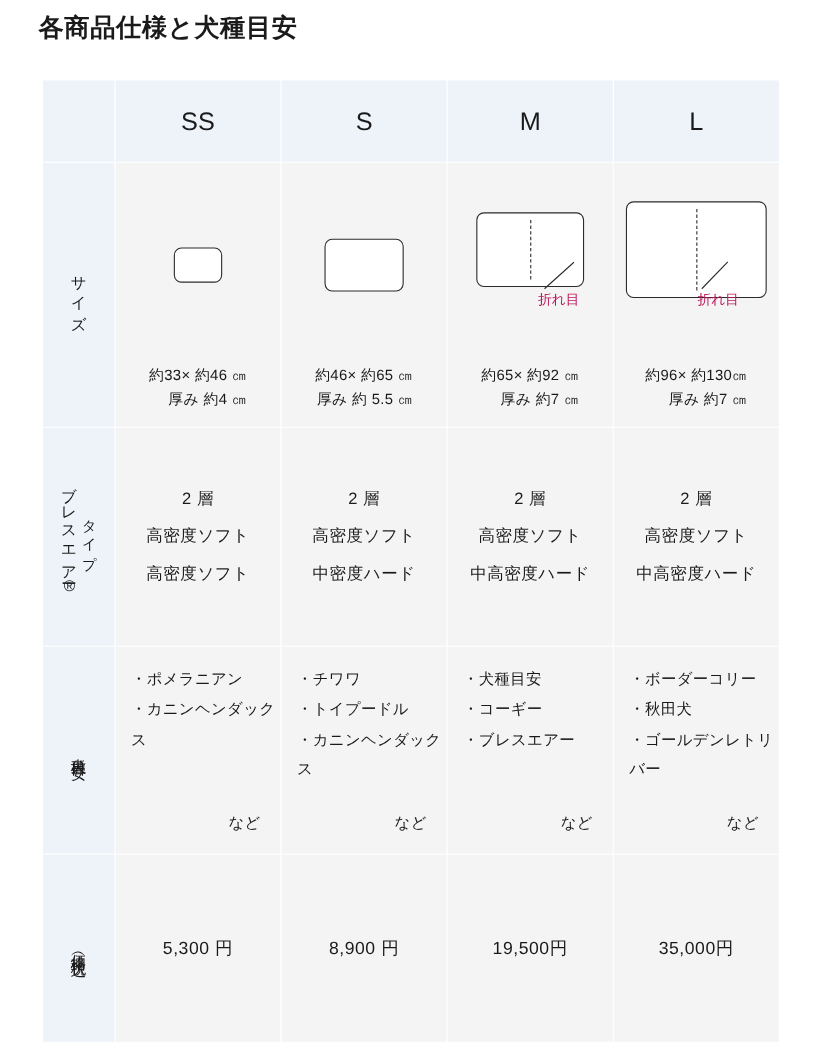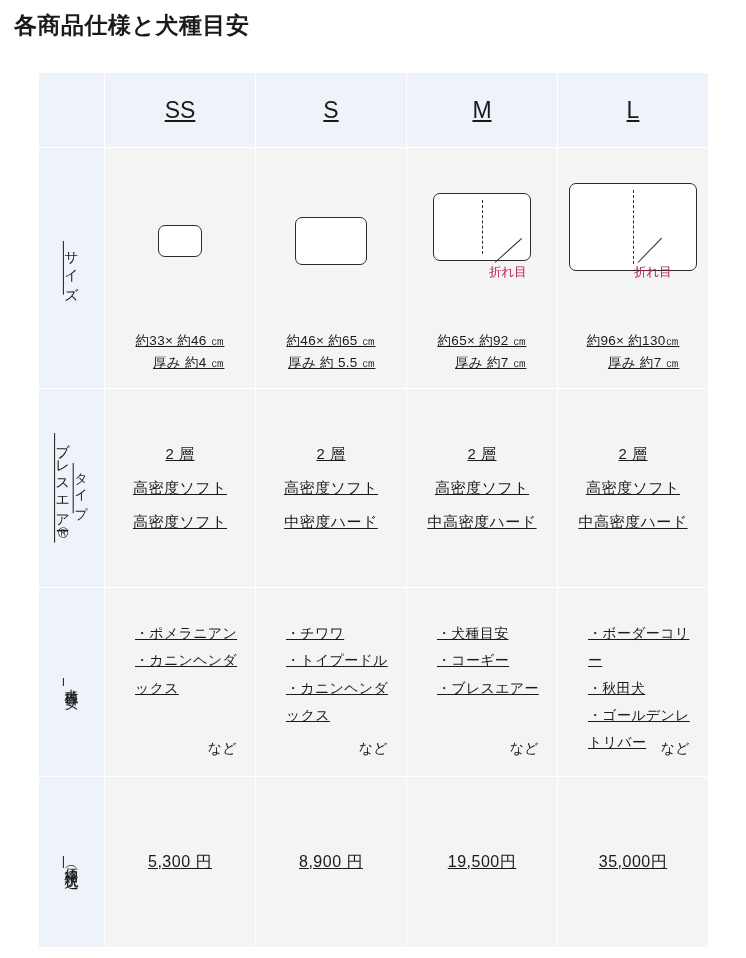--- a/index.html
+++ b/index.html
@@ -15,41 +15,40 @@
     overflow: hidden;
   }
   .page {
     position: relative;
     width: 746px;
     height: 958px;
     box-sizing: border-box;
   }
   .page-title {
     position: absolute;
-    left: 14px;
+    left: 35px;
     top: 10px;
     font-size: 23px;
     font-weight: bold;
     letter-spacing: 0.5px;
     color: #1a1a1a;
   }
   .spec-table {
     position: absolute;
     left: 38px;
     top: 72px;
     width: 670px;
     border-collapse: collapse;
     table-layout: fixed;
   }
   .spec-table td, .spec-table th {
     border: 1px solid #ffffff;
     padding: 0;
     vertical-align: middle;
     text-align: center;
-    text-decoration: underline;
   }
   col.label-col { width: 66px; }
   col.size-col  { width: 151px; }
 
   
   .corner-cell {
     background: #eef2f9;
     height: 74px;
   }
   .head-cell {
@@ -159,21 +158,21 @@
     letter-spacing: 0.3px;
     height: 100%;
     box-sizing: border-box;
     position: relative;
   }
   .breed-inner li {
     list-style: none;
     margin: 0;
     padding: 0;
   }
-  .breed-inner ul { margin: 16px; padding: 0; }
+  .breed-inner ul { margin: 0; padding: 0; }
   .nado {
     position: absolute;
     right: 18px;
     bottom: 14px;
     font-size: 14px;
     margin-top: 32px;
   }
 
   
   .price-row td { height: 170px; }

